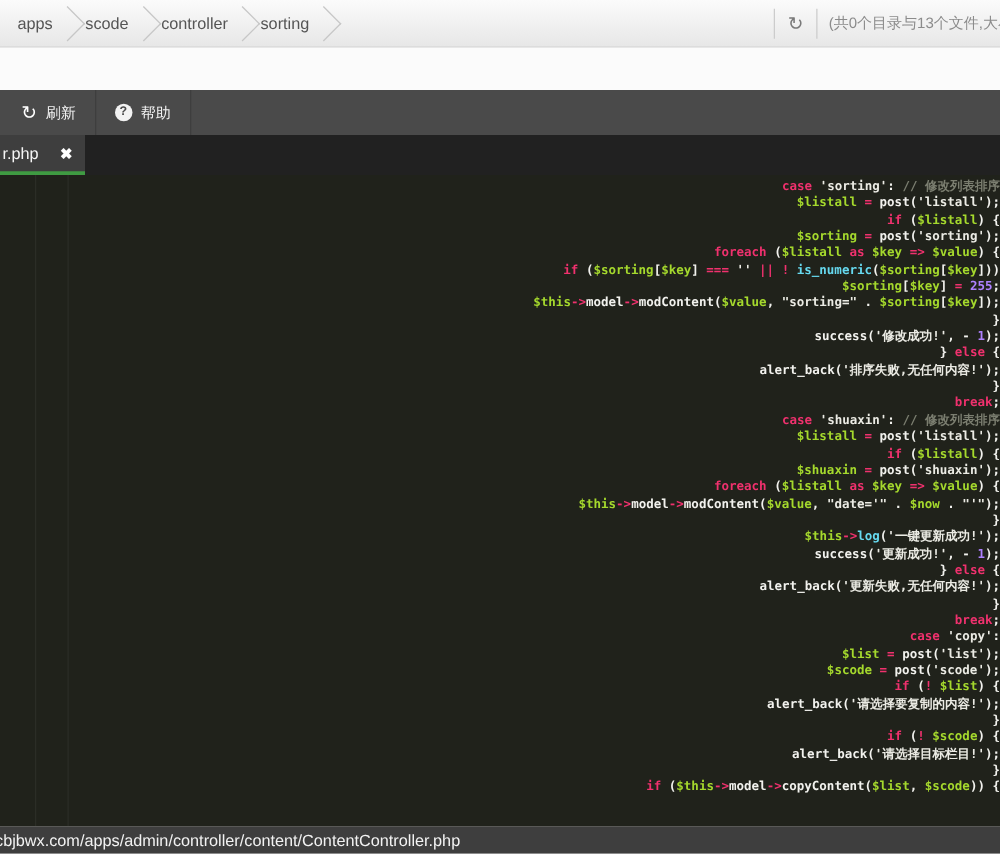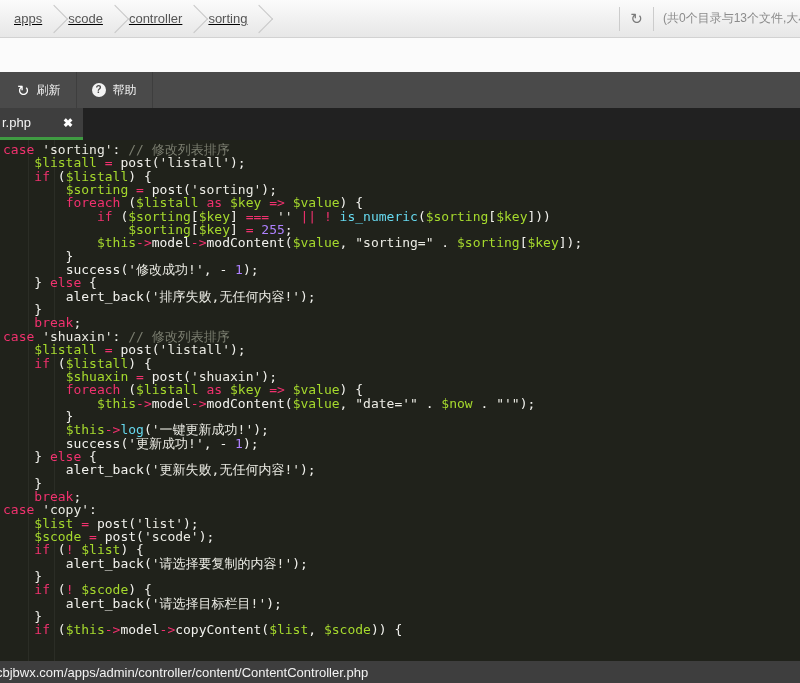--- a/index.html
+++ b/index.html
@@ -2,21 +2,21 @@
 <html><head>
 <meta charset="utf-8">
 <style>
   * { box-sizing: border-box; margin: 0; padding: 0; }
   html,body { width: 800px; height: 683px; overflow: hidden; background:#fff;
     font-family: "Liberation Sans", sans-serif; }
 
   
   .topbar { height:38px; background:linear-gradient(#fbfbfb,#e7e7e7);
     border-bottom:1px solid #d2d2d2; display:flex; align-items:center;
-    position:relative; overflow:hidden;text-decoration:underline; }
+    position:relative; overflow:hidden; }
   .crumbs { display:flex; align-items:center; height:100%; padding-left:6px; }
   .crumb { font-size:13px; color:#555; padding:0 8px; white-space:nowrap; cursor:default; }
   .crumb-sep { width:20px; height:20px; border-top:1px solid #c7c7c7;
     border-right:1px solid #c7c7c7; transform:rotate(45deg);
     margin:0 -4px 0 -6px; flex:none; }
   .topbar-right { position:absolute; right:0; top:0; height:100%;
     display:flex; align-items:center; }
   .vdiv { width:1px; height:24px; background:#cccccc; }
   .mini-refresh { width:33px; height:100%; display:flex; align-items:center;
     justify-content:center; color:#7a7a7a; font-size:15px; cursor:pointer; }
@@ -31,30 +31,30 @@
   .tb-btn { display:flex; align-items:center; gap:7px; padding:0 15px;
     border-right:1px solid #3e3e3e; color:#f2f2f2; font-size:12px; cursor:pointer; }
   .tb-btn:first-child { padding-left:17px; }
   .tb-refresh-icon { font-size:15px; line-height:1; color:#ffffff; }
   .tb-help-icon { width:14px; height:14px; border-radius:50%; background:#f2f2f2;
     color:#4a4a4a; font-weight:bold; font-size:10px; display:flex;
     align-items:center; justify-content:center; line-height:1; }
 
   
   .tabbar { height:32px; background:#212121; display:flex; }
-  .tab { width:83px; background:#3e3e3e; border-bottom:3px solid #3f9b42;
+  .tab { width:68px; background:#3e3e3e; border-bottom:3px solid #3f9b42;
     display:flex; align-items:center; padding:0 10px 0 2px; gap:0;
     color:#f5f5f5; font-size:13px; cursor:pointer; }
   .tab-label { flex:1; white-space:nowrap; overflow:hidden; }
   .tab-close { font-size:12px; color:#ffffff; font-weight:bold; cursor:pointer; }
 
   
   .code { height:521px; background:#20221b; position:relative; overflow:hidden;
-    font-family:"DejaVu Sans Mono", monospace; font-weight:normal;
-    font-size:13px; line-height:13.35px; padding:3px 0 0 3px; color:#f1f1ee; }
+    font-family:"DejaVu Sans Mono", monospace; font-weight:bold;
+    font-size:10px; line-height:13.35px; padding:3px 0 0 3px; color:#f1f1ee;text-align:right; }
   .cl { white-space:pre; height:13.35px; }
   .t-k, .t-o { color:#f0316e; }
   .t-v { color:#a5d92d; }
   .t-b { color:#66d9ef; }
   .t-n { color:#ae81ff; }
   .t-c { color:#7b7e70; }
   .t-s { color:#ebebe4; }
   .t-f, .t-p { color:#f2f2ee; }
   .guide { position:absolute; top:0; bottom:0; width:1px;
     background:rgba(255,255,255,0.05); }

